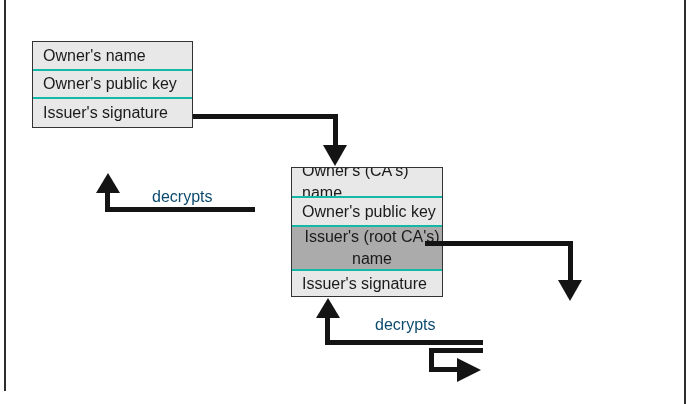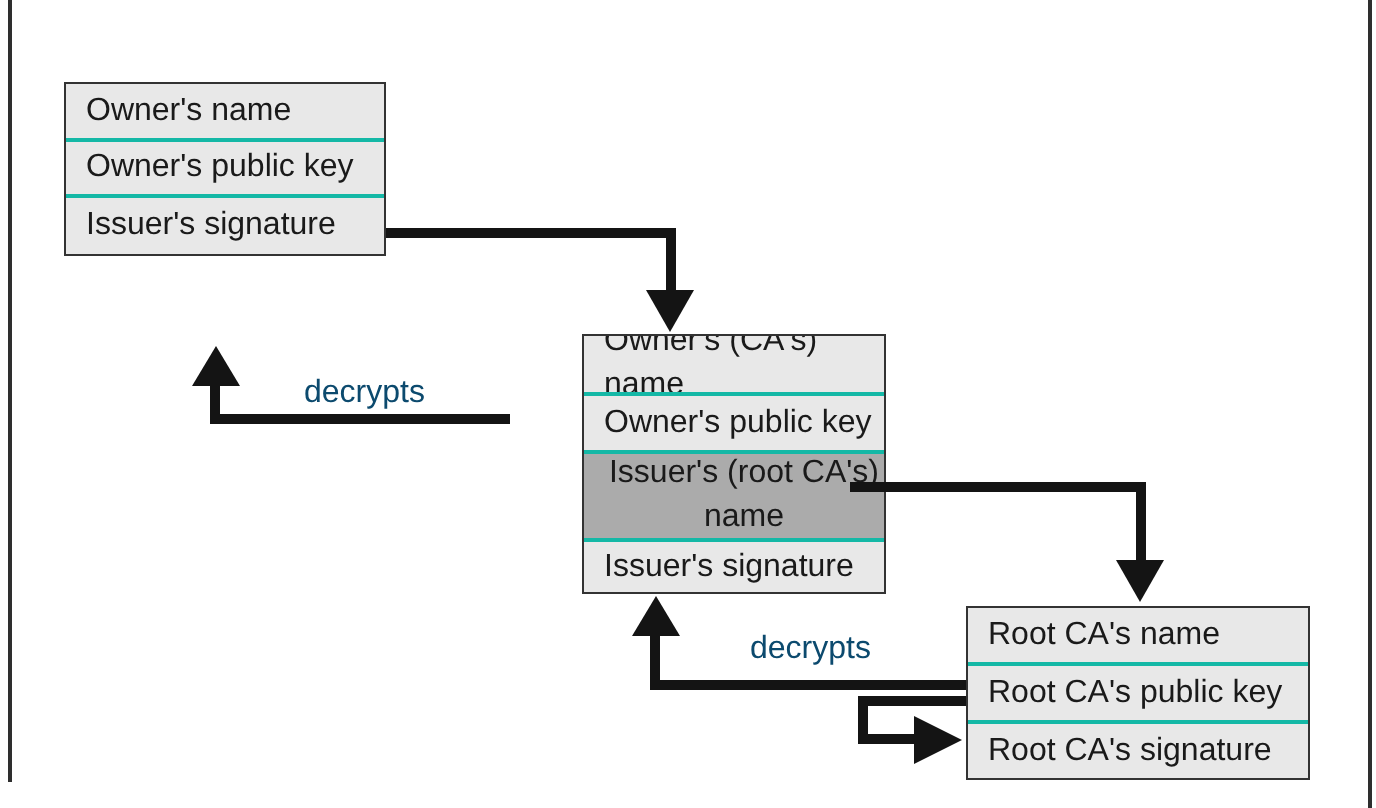--- a/index.html
+++ b/index.html
@@ -90,31 +90,20 @@
       <span>Owner's public key</span>
     </div>
     <div class="row dark twolines h44">
       <span>Issuer's (root CA's) name</span>
     </div>
     <div class="row h27">
       <span>Issuer's signature</span>
     </div>
   </div>
 
-  <div class="cert" id="cert3">
-    <div class="row h27">
-      <span>Root CA's name</span>
-    </div>
-    <div class="row h29">
-      <span>Root CA's public key</span>
-    </div>
-    <div class="row h29">
-      <span>Root CA's signature</span>
-    </div>
-  </div>
 
   <div class="arrow-group">
     <div class="bar" style="left:193px; top:114px; width:145px; height:5px;"></div>
     <div class="bar" style="left:333px; top:114px; width:5px; height:32px;"></div>
     <div class="tri down" style="left:323px; top:145px;"></div>
   </div>
 
   <div class="arrow-group">
     <div class="bar" style="left:105px; top:207px; width:150px; height:5px;"></div>
     <div class="bar" style="left:105px; top:191px; width:5px; height:21px;"></div>

